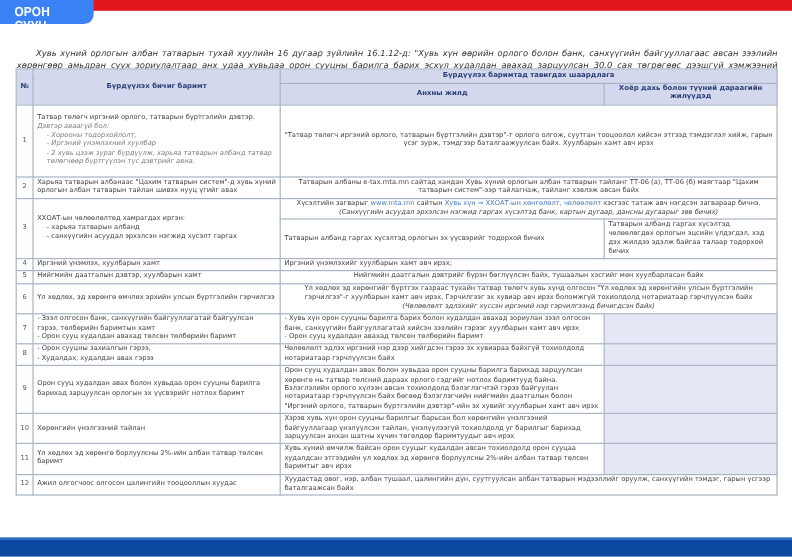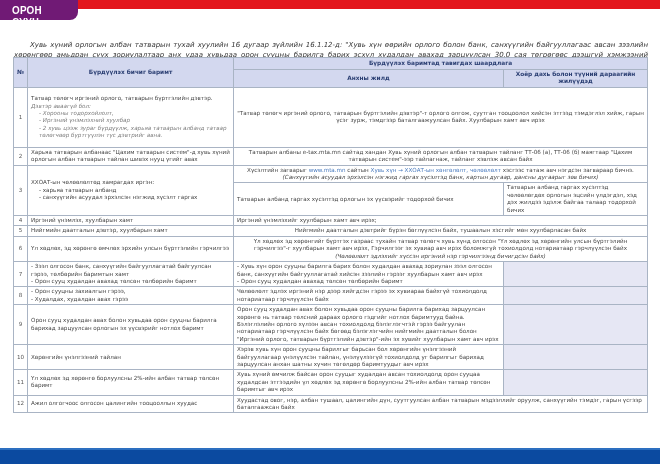--- a/index.html
+++ b/index.html
@@ -2,21 +2,21 @@
 <html><head>
 <meta charset="utf-8">
 <style>
   * { box-sizing: border-box; margin: 0; padding: 0; }
   html, body { width: 660px; height: 464px; overflow: hidden; background: #ffffff; }
   body { font-family: "DejaVu Sans", sans-serif; color: #333; position: relative; }
 
   .topbar { position: absolute; left: 0; top: 0; width: 660px; height: 9px; background: #e3161c; }
   .title-tab {
     position: absolute; left: 0; top: 0; height: 20px; width: 78px;
-    background: #701a75; border-bottom-right-radius: 8px;
+    background: #3b82f6; border-bottom-right-radius: 8px;
   }
   .title-tab span {
     position: absolute; left: 12px; top: 4px;
     font-family: "Liberation Sans", sans-serif; font-weight: bold; font-size: 11px;
     color: #fff; letter-spacing: 0.2px; transform: scaleX(0.9); transform-origin: left;
   }
 
   .intro {
     position: absolute; left: 14px; top: 40px; width: 634px;
     font-size: 7px; line-height: 10px; color: #333; text-align: justify;

